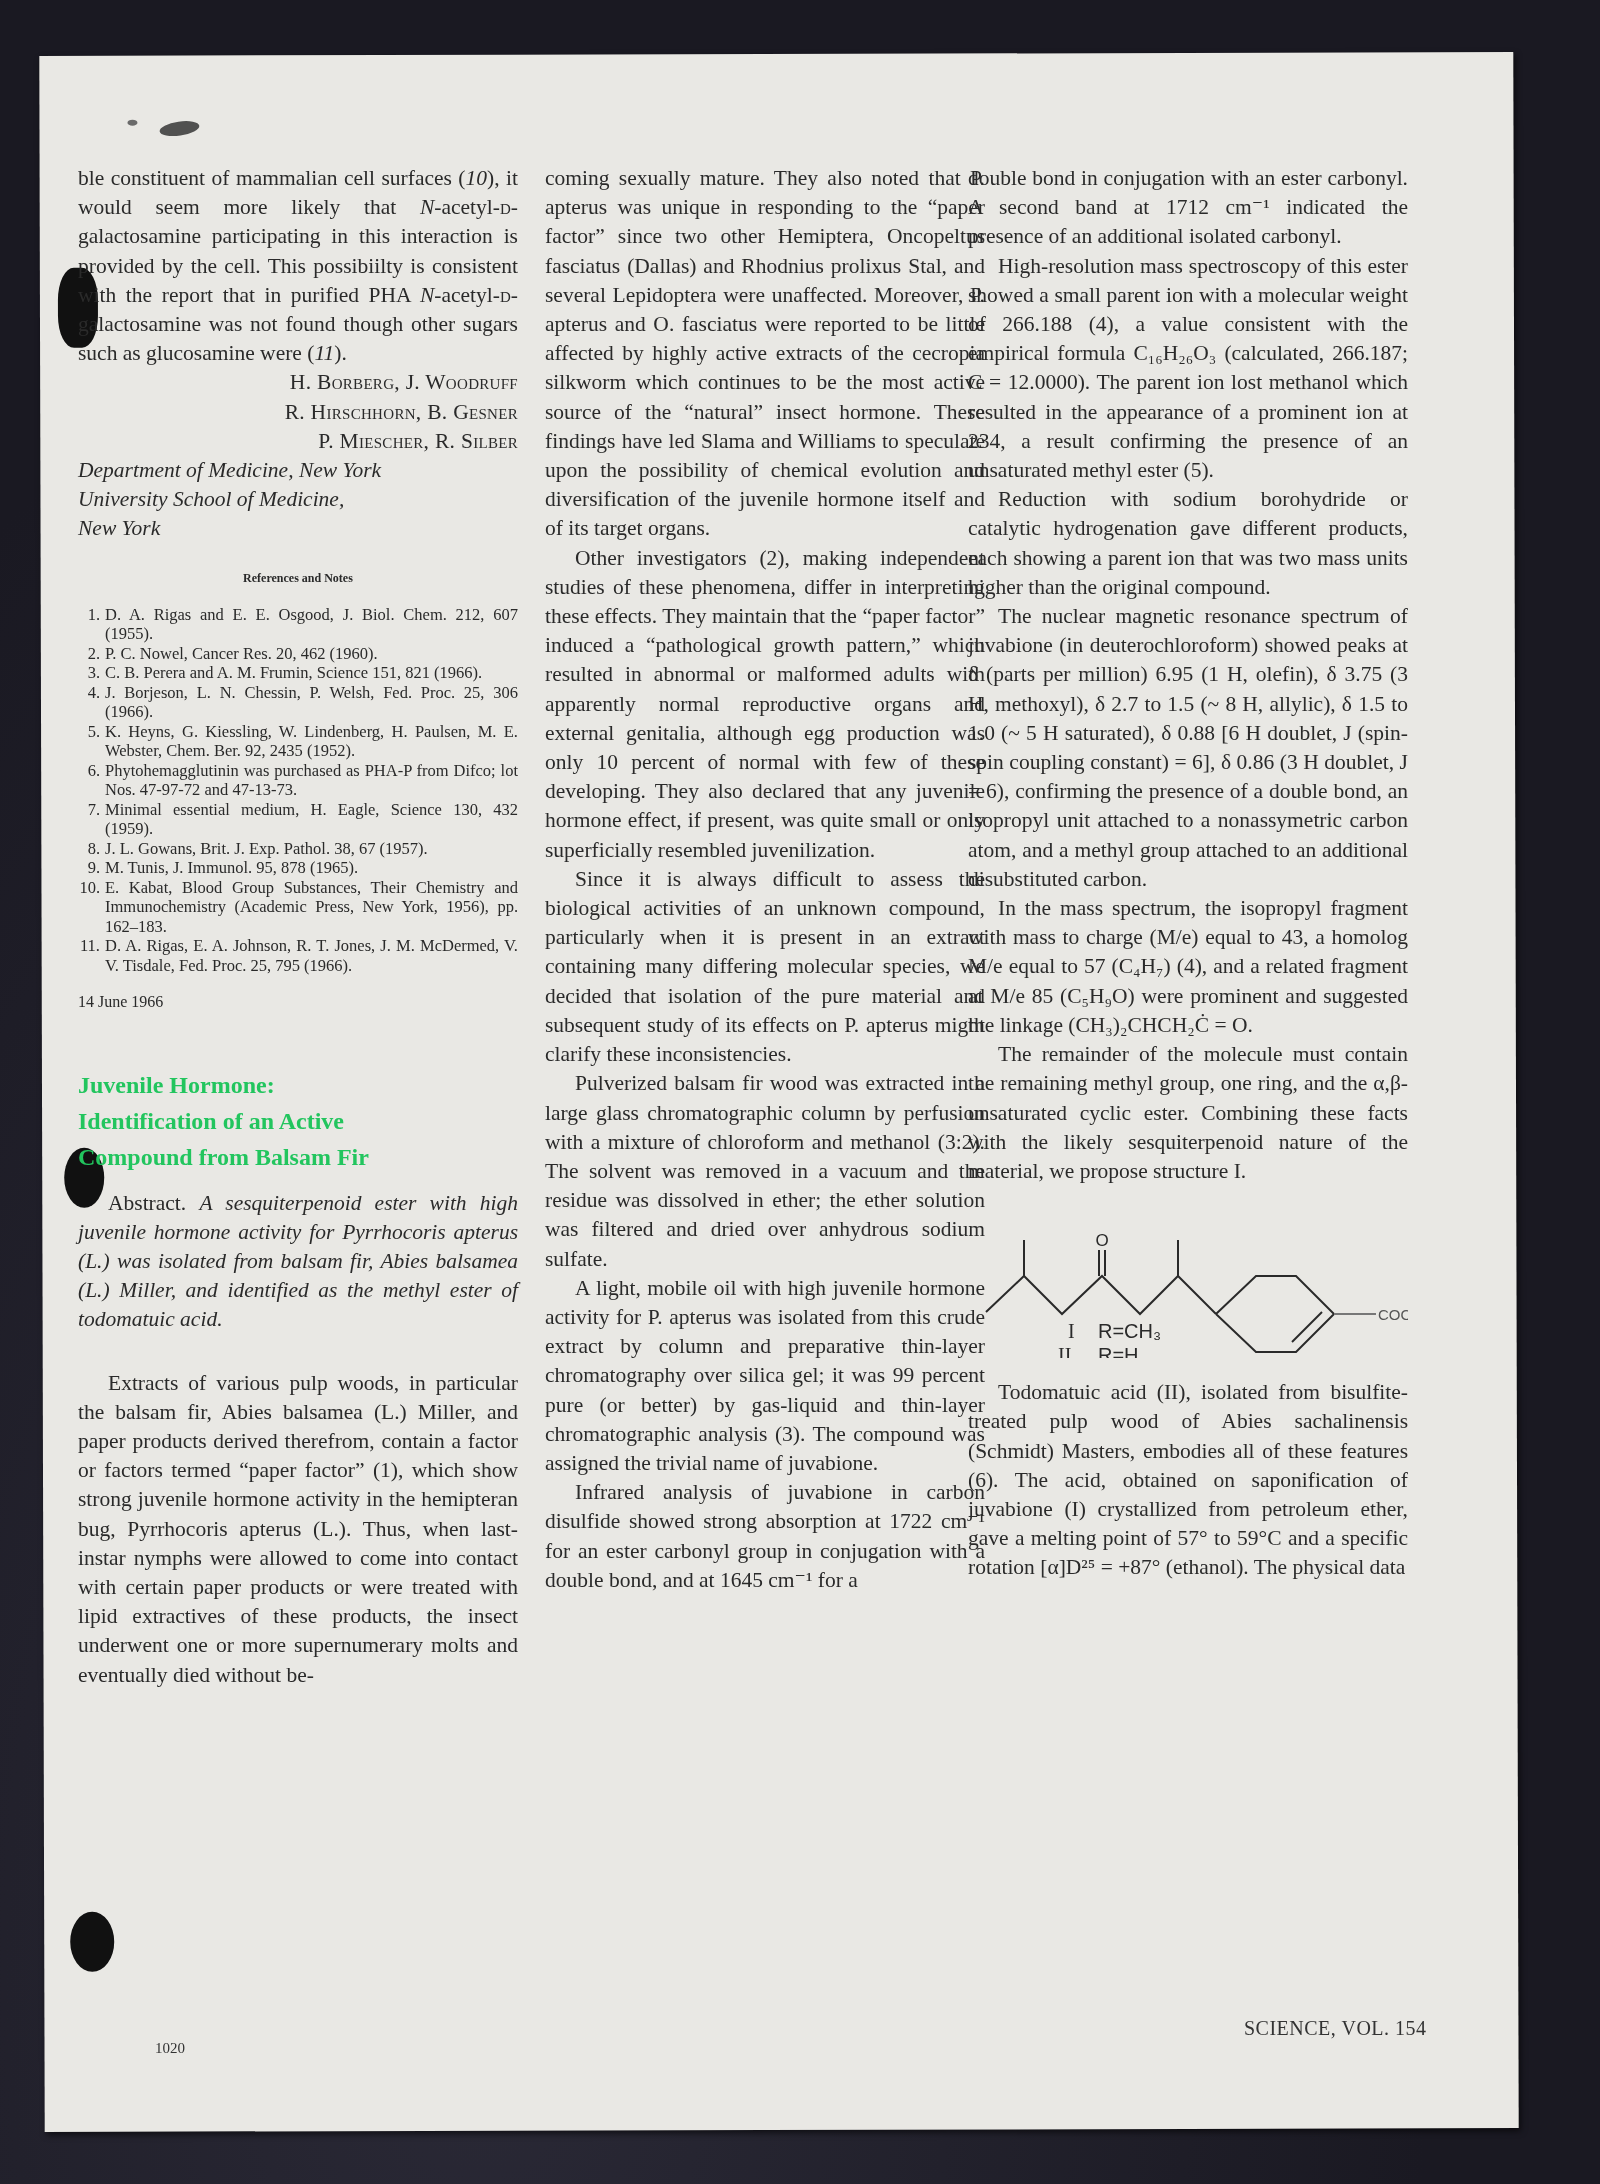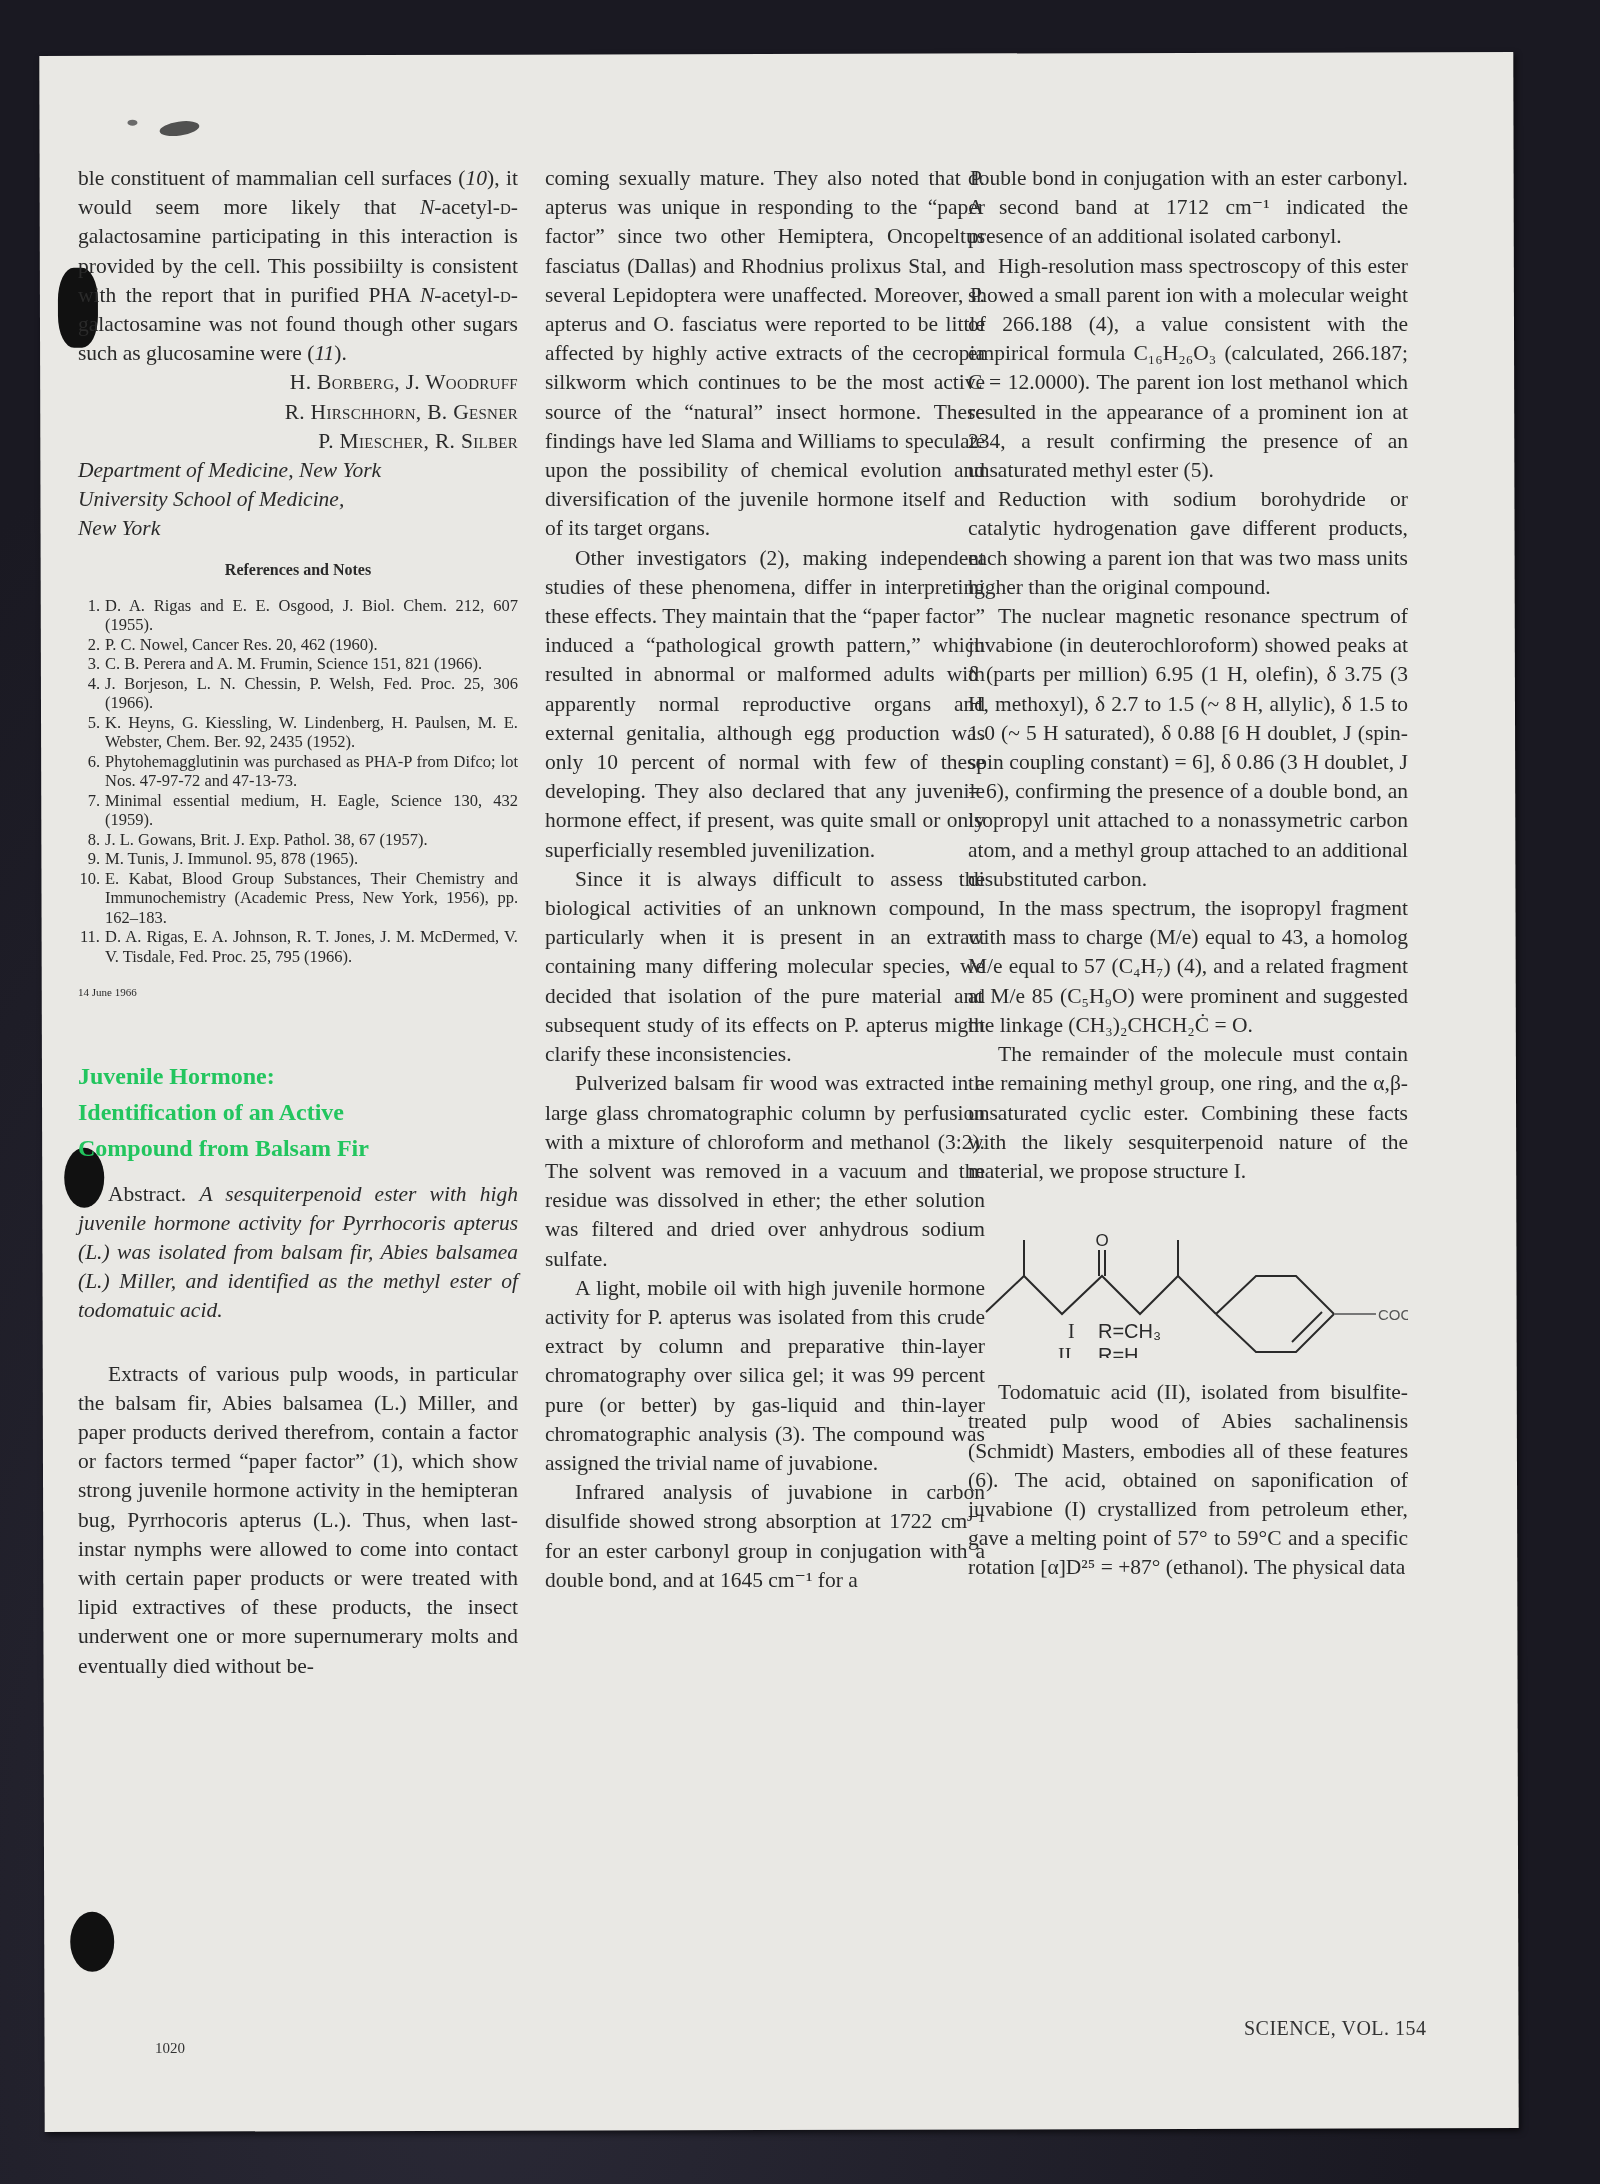--- a/index.html
+++ b/index.html
@@ -34,26 +34,26 @@
 
   .col { position:absolute; font-size:21.5px; line-height:29.2px; text-align:justify; }
   .col1 { left:78px; top:164px; width:440px; }
   .col2 { left:545px; top:164px; width:440px; }
   .col3 { left:968px; top:164px; width:440px; }
 
   p { margin:0; }
   .indent { text-indent:30px; }
   .sig { text-align:right; font-variant:small-caps; letter-spacing:0.3px; }
   .affil { font-style:italic; text-align:left; }
-  .refs-head { font-family:"Liberation Serif",serif; font-weight:bold; font-size:16px; text-align:center; margin-top:11px; margin-bottom:12px; }
+  .refs-head { font-family:"Liberation Serif",serif; font-weight:bold; font-size:12px; text-align:center; margin-top:20px; margin-bottom:12px; }
   .refs { font-size:16.5px; line-height:19.5px; }
   .ref { display:flex; text-align:justify; }
   .ref .num { width:22px; flex:none; text-align:right; padding-right:5px; }
   .ref .txt { flex:1; }
-  .date { font-size:11px; margin-top:12px; }
+  .date { font-size:16px; margin-top:12px; }
   .title {
     font-family:"Liberation Serif",serif; font-weight:bold; font-size:24px; line-height:36px;
     margin-top:50px; color:#22c55e;
   }
   .abstract { margin-top:14px; }
   .body-start { margin-top:34px; }
   i, .it { font-style:italic; }
   .figure { position:relative; height:150px; margin:22px 0 20px; }
   .figure svg { position:absolute; left:0; top:0; }
   .footer-left { position:absolute; left:155px; top:2040px; font-size:15px; color:#333; }

